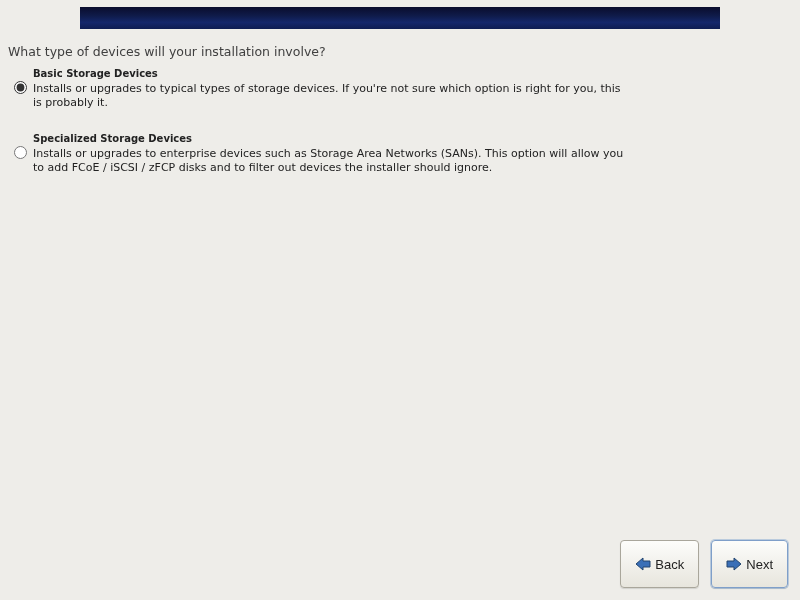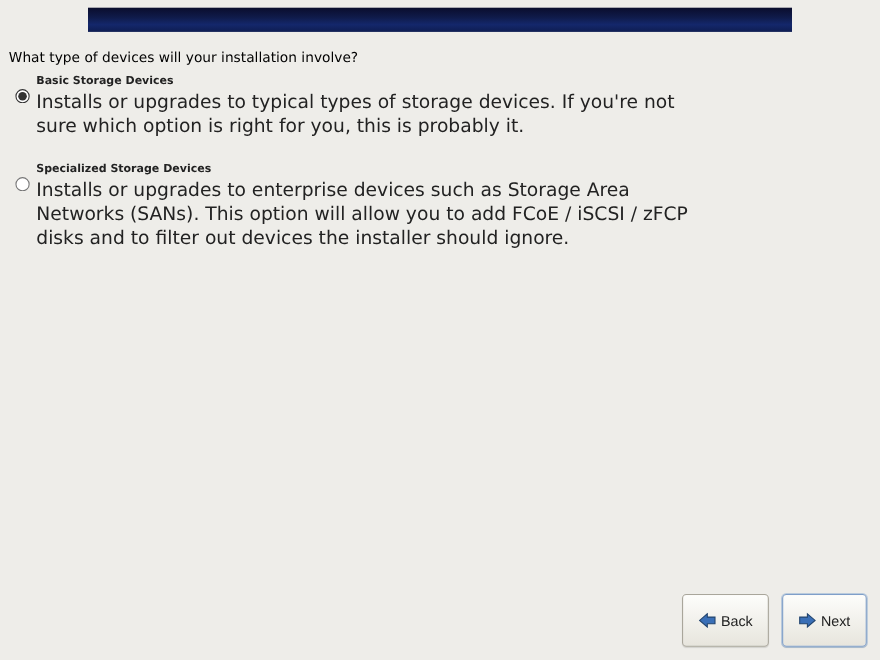--- a/index.html
+++ b/index.html
@@ -23,21 +23,21 @@
       left: 80px;
       width: 640px;
       height: 22px;
       background: linear-gradient(to bottom, #0a0d2d 0%, #0f1b4a 40%, #14276b 70%, #0e1d52 100%);
     }
     .question {
       position: absolute;
       top: 44px;
       left: 8px;
       font-size: 12.5px;
-      color: #000000;
+      color: #404040;
     }
     .options {
       position: absolute;
       top: 68px;
       left: 14px;
       width: 640px;
     }
     .option {
       display: flex;
       align-items: flex-start;
@@ -56,21 +56,21 @@
     .opt-body {
       flex: 1 1 auto;
     }
     .opt-title {
       font-weight: bold;
       font-size: 10px;
       color: #222;
       margin-bottom: 3px;
     }
     .opt-desc {
-      font-size: 17px;
+      font-size: 11px;
       color: #222;
       line-height: 1.3;
       max-width: 595px;
     }
     .footer {
       position: absolute;
       bottom: 12px;
       right: 12px;
       display: flex;
       gap: 12px;

